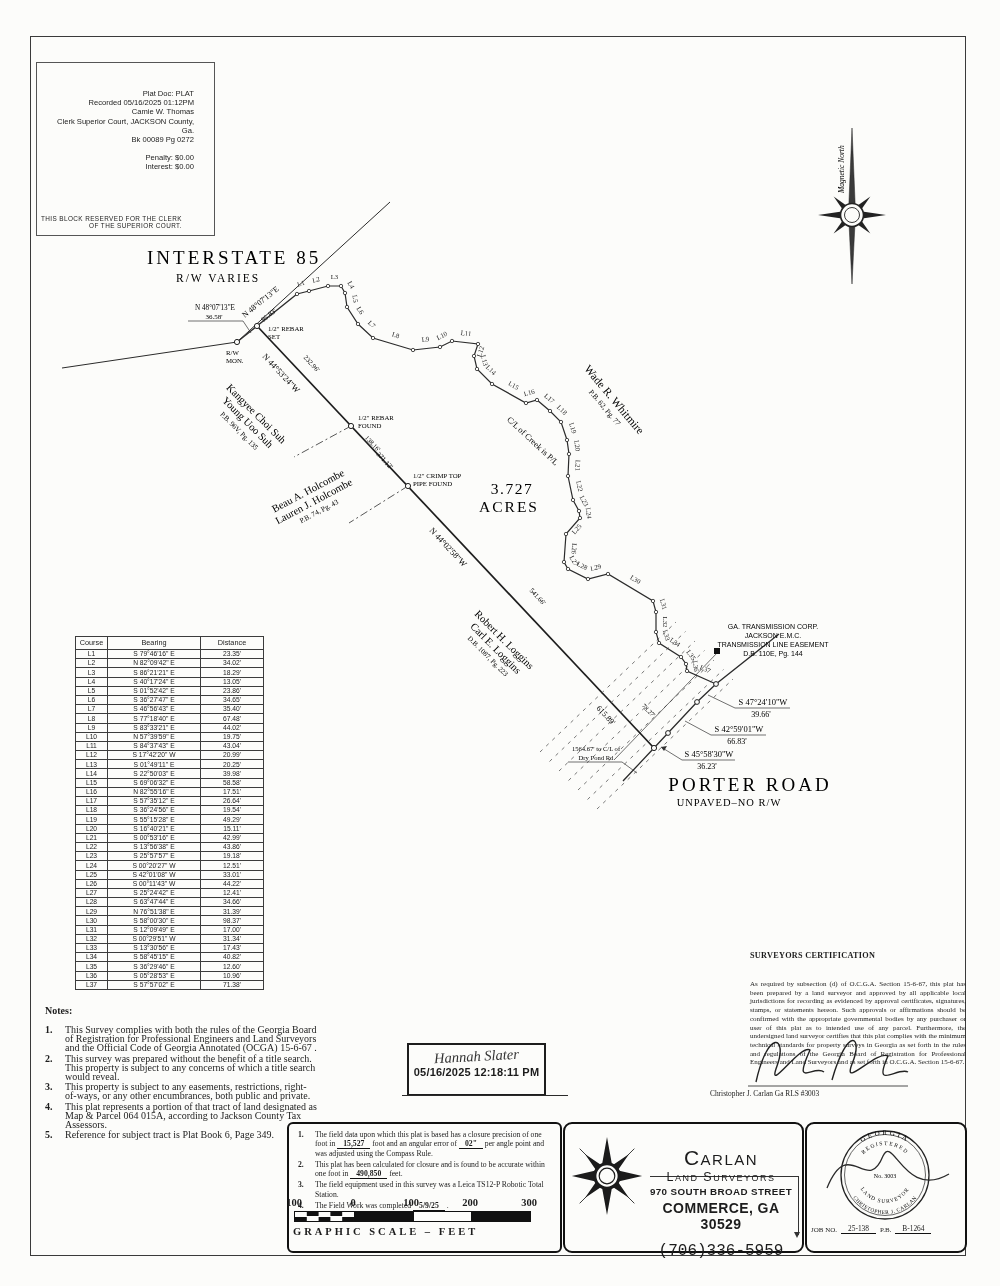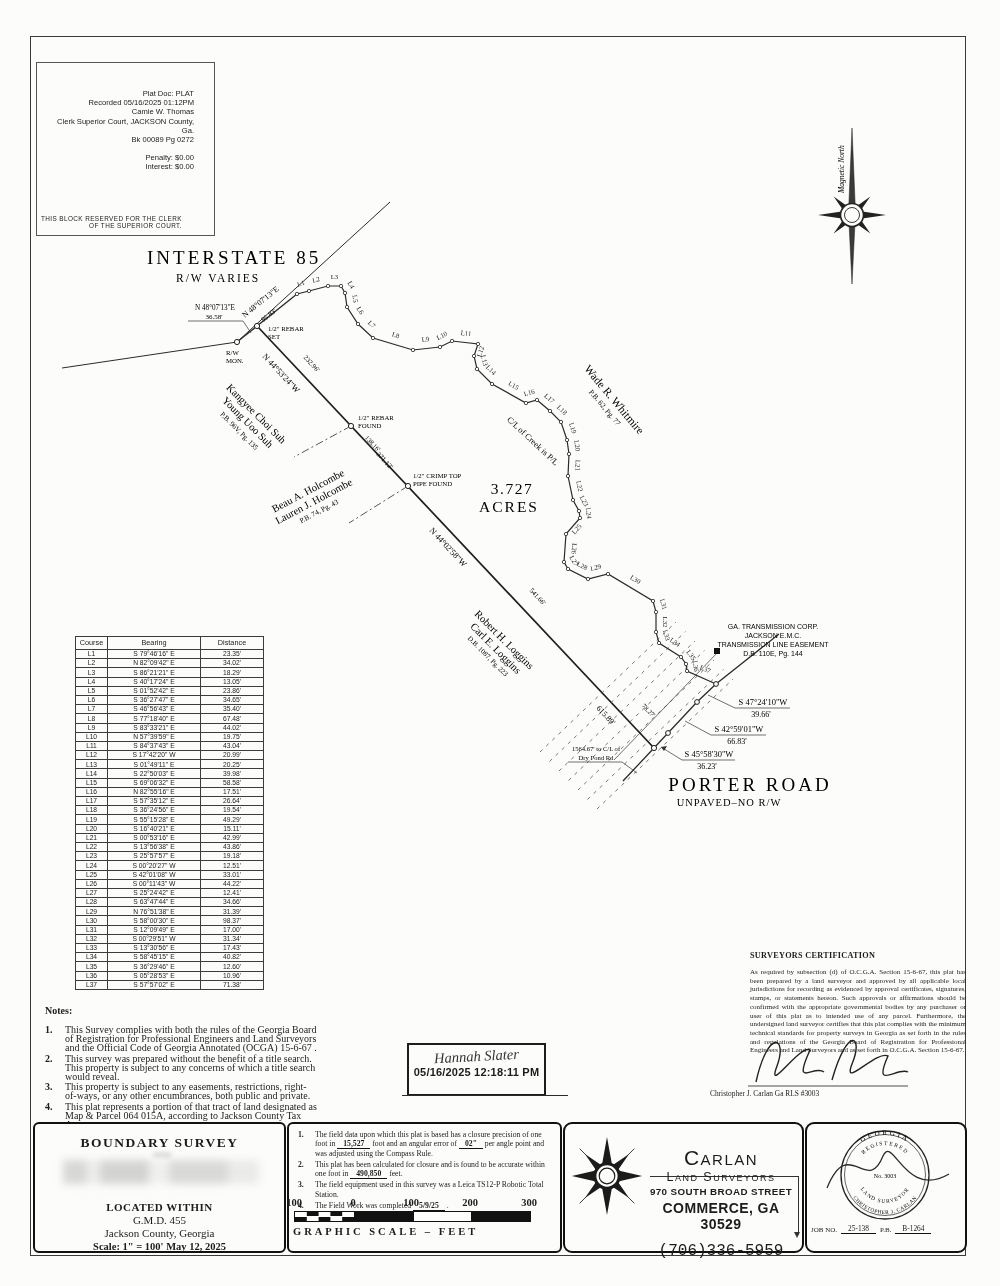--- a/index.html
+++ b/index.html
@@ -19,21 +19,21 @@
   #course-table th{font-size:7.3px;height:12px;font-weight:normal;}
   .col-course{width:27px;} .col-bearing{width:88px;} .col-dist{width:58px;}
   
   #notes{left:45px;top:1006px;width:272px;font-size:10px;line-height:9px;color:#1d1d1d;}
   #notes .nt{font-weight:bold;margin-bottom:10px;}
   .note-item{display:flex;margin-bottom:1.5px;}
   .note-num{width:20px;flex:none;font-weight:bold;}
   .note-body{flex:1;}
   
   #cert{left:750px;top:951px;width:216px;}
-  #cert-title{font-size:8.2px;font-weight:bold;letter-spacing:.3px;margin-bottom:8px;}
+  #cert-title{font-size:8.2px;font-weight:bold;letter-spacing:.3px;margin-bottom:20px;}
   #cert-body{font-size:7px;line-height:8.7px;text-align:justify;}
   #cert-name{position:absolute;left:710px;top:1089px;font-size:7.4px;width:220px;}
   
   #approval-box{left:407px;top:1043px;width:135px;height:49px;border:2px solid #1d1d1d;background:#fcfcfa;text-align:center;}
   #approval-sig{font-style:italic;font-size:14.5px;transform:rotate(-3deg);margin-top:3px;color:#333;font-family:"Liberation Serif",serif;}
   #approval-dt{font-family:"Liberation Sans",sans-serif;font-weight:bold;font-size:11px;letter-spacing:.2px;margin-top:1px;}
   #approval-rule{left:402px;top:1095px;width:166px;border-top:1.6px solid #2a2a2a;}
   #approval-agency{left:410px;top:1099px;font-size:7.8px;font-weight:bold;margin-top:48px;}
   
   .bbox{border:2.5px solid #111;border-radius:6px;background:#fcfcfa;}
@@ -566,29 +566,20 @@
   </div>
   <div class="abs" id="cert-name">Christopher J. Carlan  Ga RLS #3003</div>
 
   <div class="abs" id="approval-box">
     <div id="approval-sig">Hannah Slater</div>
     <div id="approval-dt">05/16/2025 12:18:11 PM</div>
   </div>
   <div class="abs" id="approval-rule"></div>
   <div class="abs" id="approval-agency">Jackson County Planning &amp; Development</div>
 
-  <div class="abs bbox" id="box-title">
-    <div id="bt-title">BOUNDARY SURVEY</div>
-    <div id="bt-smudge"></div>
-    <div id="bt-redact"></div>
-    <div id="bt-located">LOCATED WITHIN</div>
-    <div class="bt-line">G.M.D. 455</div>
-    <div class="bt-line">Jackson County, Georgia</div>
-    <div id="bt-scale">Scale: 1" = 100'   May 12, 2025</div>
-  </div>
 
   <div class="abs bbox" id="box-notes">
     <div id="field-notes">
         <div class="fn-item">
           <span class="fn-num">1.</span>
           <span class="fn-body"><span>The field data upon which this plat is based has a closure precision of one foot in </span><span class="u-val">15,527</span><span> foot and an angular error of </span><span class="u-val">02"</span><span> per angle point and was adjusted using the Compass Rule.</span></span>
         </div>
         <div class="fn-item">
           <span class="fn-num">2.</span>
           <span class="fn-body"><span>This plat has been calculated for closure and is found to be accurate within one foot in </span><span class="u-val">490,850</span><span> feet.</span></span>

